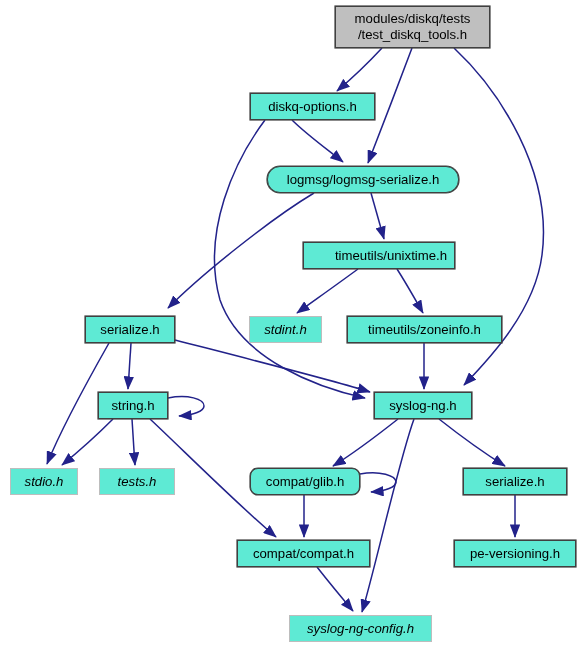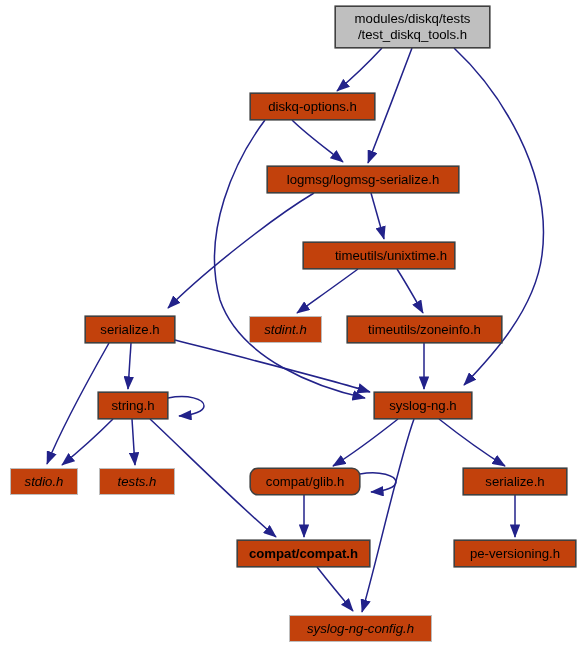--- a/index.html
+++ b/index.html
@@ -29,21 +29,21 @@
     width: 584px;
     height: 649px;
     pointer-events: none;
   }
   .node {
     position: absolute;
     box-sizing: border-box;
     display: flex;
     align-items: center;
     justify-content: center;
-    background: #c2410c;
+    background: #5eead4;
     border: 1px solid #808080;
     color: #000000;
     font-size: 13.2px;
     line-height: 1.18;
     text-align: center;
     white-space: pre;
     letter-spacing: 0px;
     cursor: pointer;
   }
   .node.internal {
@@ -100,29 +100,29 @@
         <path d="M 302,495 C 302,509 302,524 302,537" fill="none" stroke="#22228a" stroke-width="1.5" marker-end="url(#arrowhead)"></path>
         <path d="M 513,495 C 513,509 513,524 513,537" fill="none" stroke="#22228a" stroke-width="1.5" marker-end="url(#arrowhead)"></path>
         <path d="M 315,567 C 326,581 340,598 351,611" fill="none" stroke="#22228a" stroke-width="1.5" marker-end="url(#arrowhead)"></path>
       </g>
   </svg>
 
   <div id="nodes-group">
       <div class="node current" style="left: 333px; top: 6px; width: 155px; height: 42px;"><span class="node-label">modules/diskq/tests
 /test_diskq_tools.h</span></div>
       <div class="node internal" style="left: 248px; top: 93px; width: 125px; height: 27px;"><span class="node-label">diskq-options.h</span></div>
-      <div class="node internal" style="left: 265px; top: 166px; width: 192px; height: 27px;"><span class="node-label">logmsg/logmsg-serialize.h</span></div>
+      <div class="node internal" style="left: 265px; top: 166px; width: 192px; height: 27px; border-radius: 13px;"><span class="node-label">logmsg/logmsg-serialize.h</span></div>
       <div class="node internal" style="left: 301px; top: 242px; width: 152px; height: 27px; padding-left: 24px;"><span class="node-label">timeutils/unixtime.h</span></div>
       <div class="node external" style="left: 247px; top: 316px; width: 73px; height: 27px;"><span class="node-label">stdint.h</span></div>
       <div class="node internal" style="left: 345px; top: 316px; width: 155px; height: 27px;"><span class="node-label">timeutils/zoneinfo.h</span></div>
       <div class="node internal" style="left: 83px; top: 316px; width: 90px; height: 27px;"><span class="node-label">serialize.h</span></div>
       <div class="node internal" style="left: 372px; top: 392px; width: 98px; height: 27px;"><span class="node-label">syslog-ng.h</span></div>
       <div class="node internal" style="left: 96px; top: 392px; width: 70px; height: 27px; text-align: right;"><span class="node-label">string.h</span></div>
       <div class="node external" style="left: 8px; top: 468px; width: 68px; height: 27px;"><span class="node-label">stdio.h</span></div>
       <div class="node external" style="left: 97px; top: 468px; width: 76px; height: 27px;"><span class="node-label">tests.h</span></div>
       <div class="node internal" style="left: 248px; top: 468px; width: 110px; height: 27px; border-radius: 8px;"><span class="node-label">compat/glib.h</span></div>
       <div class="node internal" style="left: 461px; top: 468px; width: 104px; height: 27px;"><span class="node-label">serialize.h</span></div>
-      <div class="node internal" style="left: 235px; top: 540px; width: 133px; height: 27px; font-weight: bold;"><span class="node-label">compat/compat.h</span></div>
+      <div class="node internal" style="left: 235px; top: 540px; width: 133px; height: 27px;"><span class="node-label">compat/compat.h</span></div>
       <div class="node internal" style="left: 452px; top: 540px; width: 122px; height: 27px;"><span class="node-label">pe-versioning.h</span></div>
       <div class="node external" style="left: 287px; top: 615px; width: 143px; height: 27px;"><span class="node-label">syslog-ng-config.h</span></div>
     </div>
 
 </div>
 
 </body></html>

